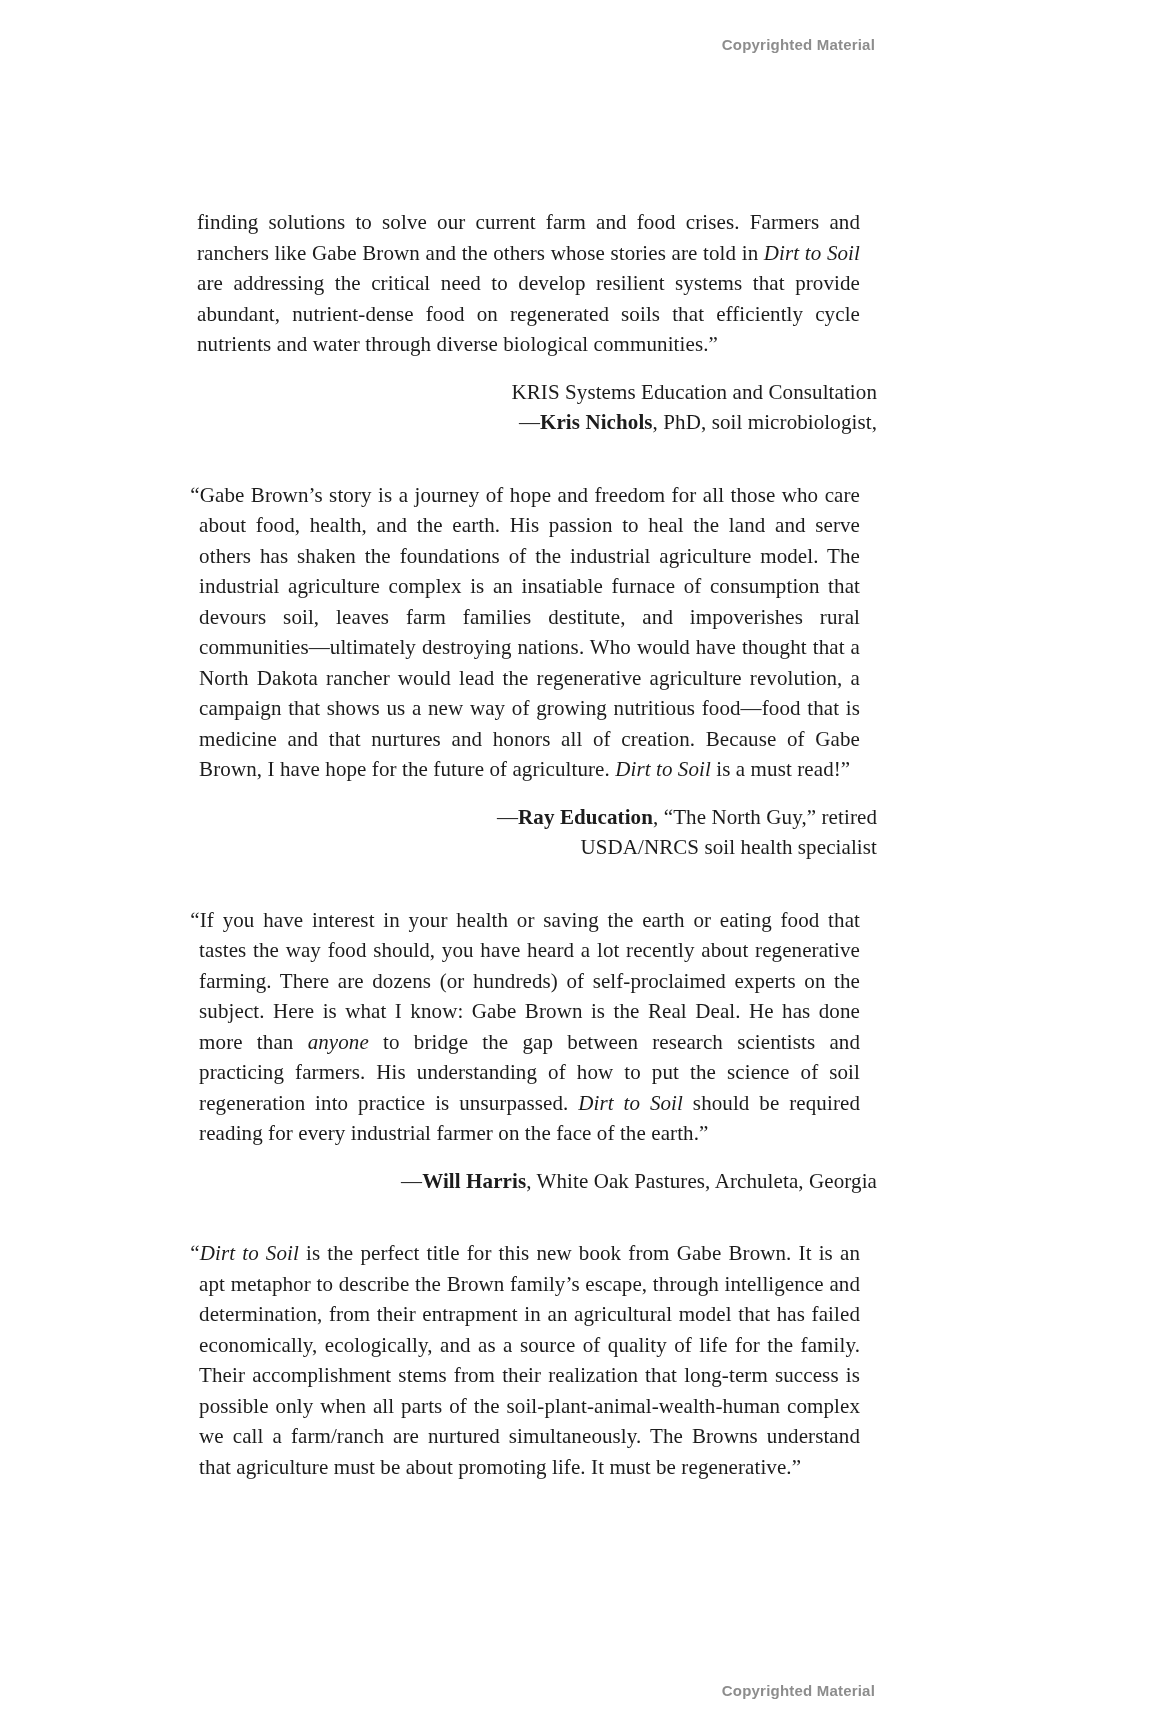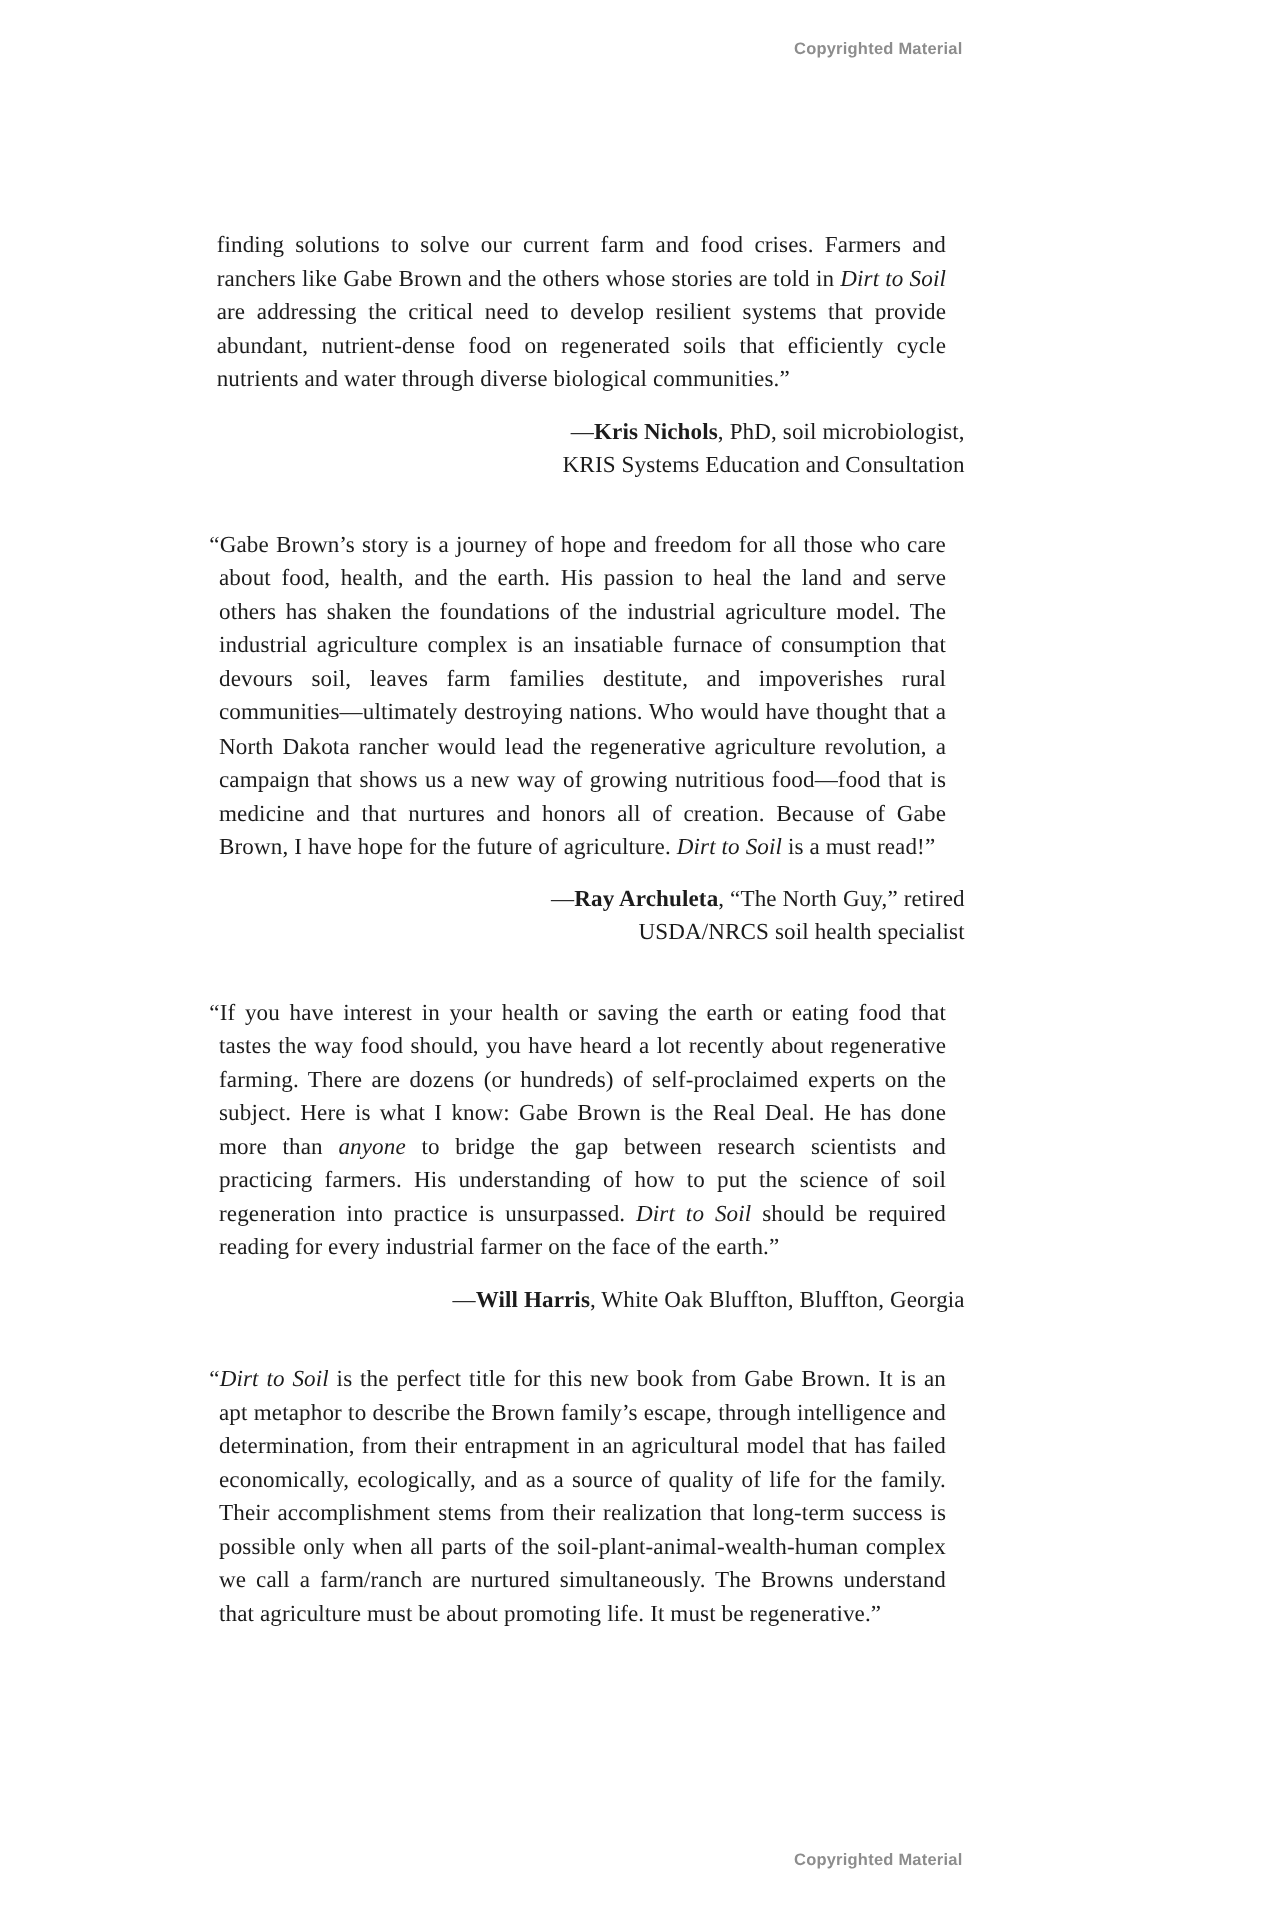--- a/index.html
+++ b/index.html
@@ -61,31 +61,31 @@
 </style>
 </head>
 <body>
 
 <div class="copyright-notice copyright-top">Copyrighted Material</div>
 
 <main class="content">
   <div>
       <article class="blurb">
         <p class="quote"><span class="n">finding solutions to solve our current farm and food crises. Farmers and ranchers like Gabe Brown and the others whose stories are told in </span><span class="i">Dirt to Soil</span><span class="n"> are addressing the critical need to develop resilient systems that provide abundant, nutrient-dense food on regenerated soils that efficiently cycle nutrients and water through diverse biological communities.”</span></p>
+        <div class="attribution"><span class="n">KRIS Systems Education and Consultation</span></div>
         <div class="attribution"><span class="n">—</span><span class="b">Kris Nichols</span><span class="n">, PhD, soil microbiologist,</span></div>
-        <div class="attribution"><span class="n">KRIS Systems Education and Consultation</span></div>
       </article>
       <article class="blurb">
         <p class="quote hang"><span class="n">“Gabe Brown’s story is a journey of hope and freedom for all those who care about food, health, and the earth. His passion to heal the land and serve others has shaken the foundations of the industrial agriculture model. The industrial agriculture complex is an insatiable furnace of consumption that devours soil, leaves farm families destitute, and impoverishes rural communities—ultimately destroying nations. Who would have thought that a North Dakota rancher would lead the regenerative agriculture revolution, a campaign that shows us a new way of growing nutritious food—food that is medicine and that nurtures and honors all of creation. Because of Gabe Brown, I have hope for the future of agriculture. </span><span class="i">Dirt to Soil</span><span class="n"> is a must read!”</span></p>
-        <div class="attribution"><span class="n">—</span><span class="b">Ray Archuleta</span><span class="n">, “The North Guy,” retired</span></div>
+        <div class="attribution"><span class="n">—</span><span class="b">Ray Education</span><span class="n">, “The North Guy,” retired</span></div>
         <div class="attribution"><span class="n">USDA/NRCS soil health specialist</span></div>
       </article>
       <article class="blurb">
         <p class="quote hang"><span class="n">“If you have interest in your health or saving the earth or eating food that tastes the way food should, you have heard a lot recently about regenerative farming. There are dozens (or hundreds) of self-proclaimed experts on the subject. Here is what I know: Gabe Brown is the Real Deal. He has done more than </span><span class="i">anyone</span><span class="n"> to bridge the gap between research scientists and practicing farmers. His understanding of how to put the science of soil regeneration into practice is unsurpassed. </span><span class="i">Dirt to Soil</span><span class="n"> should be required reading for every industrial farmer on the face of the earth.”</span></p>
-        <div class="attribution"><span class="n">—</span><span class="b">Will Harris</span><span class="n">, White Oak Bluffton, Bluffton, Georgia</span></div>
+        <div class="attribution"><span class="n">—</span><span class="b">Will Harris</span><span class="n">, White Oak Pastures, Archuleta, Georgia</span></div>
       </article>
       <article class="blurb">
         <p class="quote hang"><span class="n">“</span><span class="i">Dirt to Soil</span><span class="n"> is the perfect title for this new book from Gabe Brown. It is an apt metaphor to describe the Brown family’s escape, through intelligence and determination, from their entrapment in an agricultural model that has failed economically, ecologically, and as a source of quality of life for the family. Their accomplishment stems from their realization that long-term success is possible only when all parts of the soil-plant-animal-wealth-human complex we call a farm/ranch are nurtured simultaneously. The Browns understand that agriculture must be about promoting life. It must be regenerative.”</span></p>
       </article>
     </div>
 </main>
 
 <div class="copyright-notice copyright-bottom">Copyrighted Material</div>
 
 </body></html>

